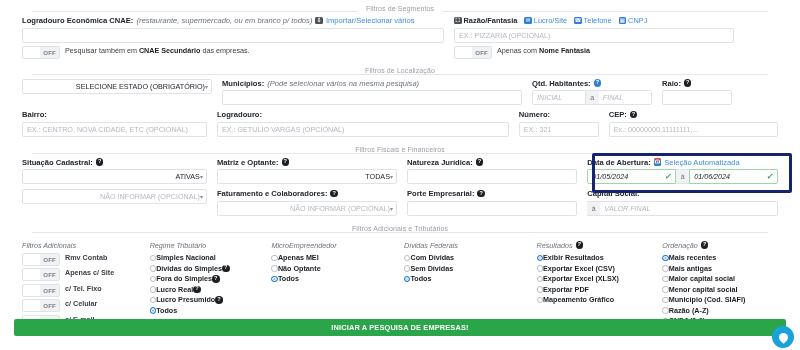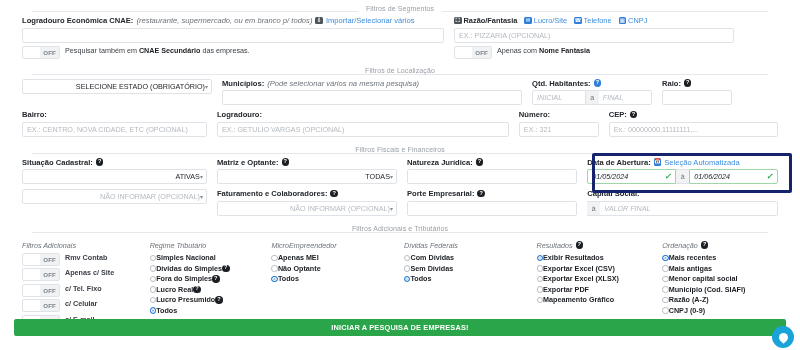--- a/index.html
+++ b/index.html
@@ -512,20 +512,24 @@
       <div class="opt">
           <span class="rd sel-on"></span>
           <span>Mais recentes</span>
         </div>
       <div class="opt">
           <span class="rd"></span>
           <span>Mais antigas</span>
         </div>
       <div class="opt">
           <span class="rd"></span>
+          <span>Maior capital social</span>
+        </div>
+      <div class="opt">
+          <span class="rd"></span>
           <span>Menor capital social</span>
         </div>
       <div class="opt">
           <span class="rd"></span>
           <span>Município (Cod. SIAFI)</span>
         </div>
       <div class="opt">
           <span class="rd"></span>
           <span>Razão (A-Z)</span>
         </div>

